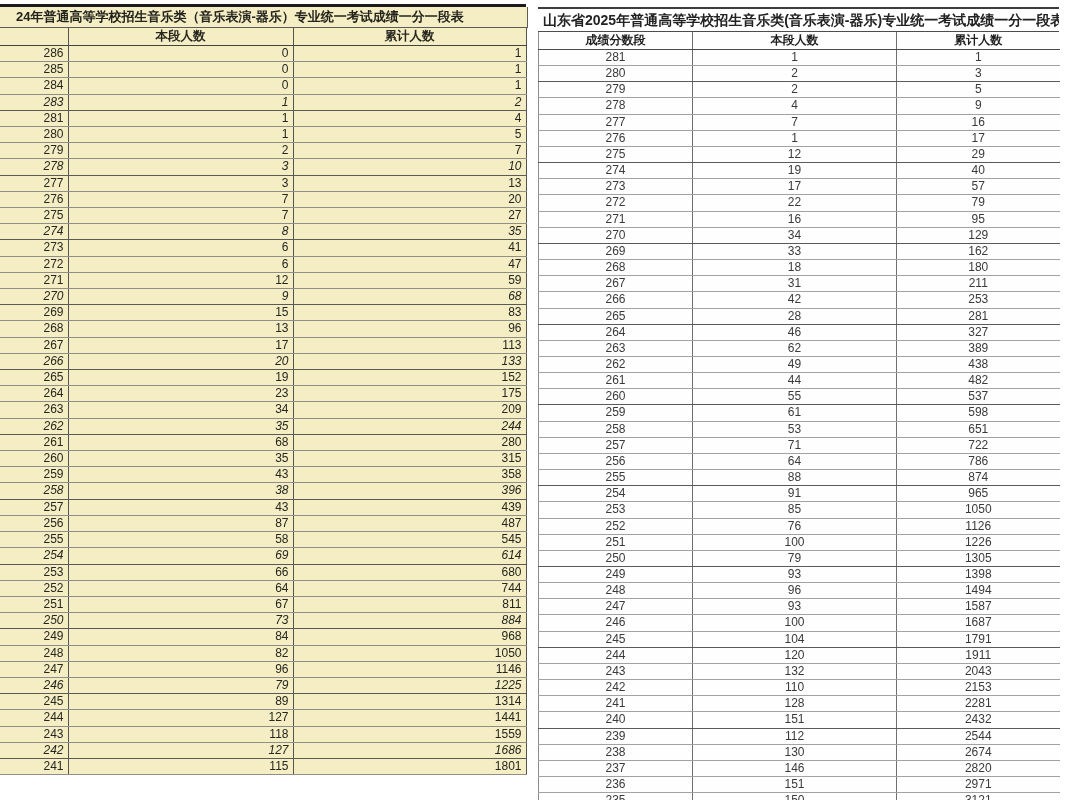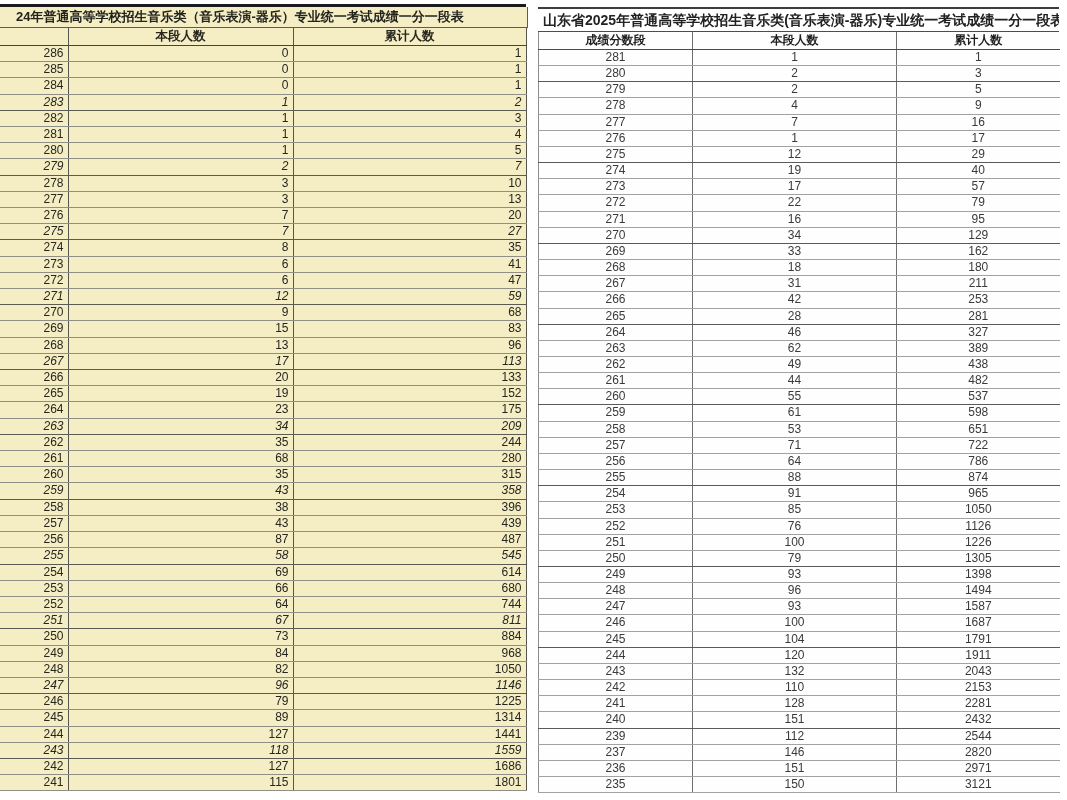--- a/index.html
+++ b/index.html
@@ -101,25 +101,20 @@
           <td>284</td>
           <td>0</td>
           <td>1</td>
         </tr>
         <tr>
           <td>283</td>
           <td>1</td>
           <td>2</td>
         </tr>
         <tr>
-          <td>282</td>
-          <td>1</td>
-          <td>3</td>
-        </tr>
-        <tr>
           <td>281</td>
           <td>1</td>
           <td>4</td>
         </tr>
         <tr>
           <td>280</td>
           <td>1</td>
           <td>5</td>
         </tr>
         <tr>
@@ -547,20 +542,25 @@
           <td>240</td>
           <td>151</td>
           <td>2432</td>
         </tr>
         <tr>
           <td>239</td>
           <td>112</td>
           <td>2544</td>
         </tr>
         <tr>
+          <td>238</td>
+          <td>130</td>
+          <td>2674</td>
+        </tr>
+        <tr>
           <td>237</td>
           <td>146</td>
           <td>2820</td>
         </tr>
         <tr>
           <td>236</td>
           <td>151</td>
           <td>2971</td>
         </tr>
         <tr>

